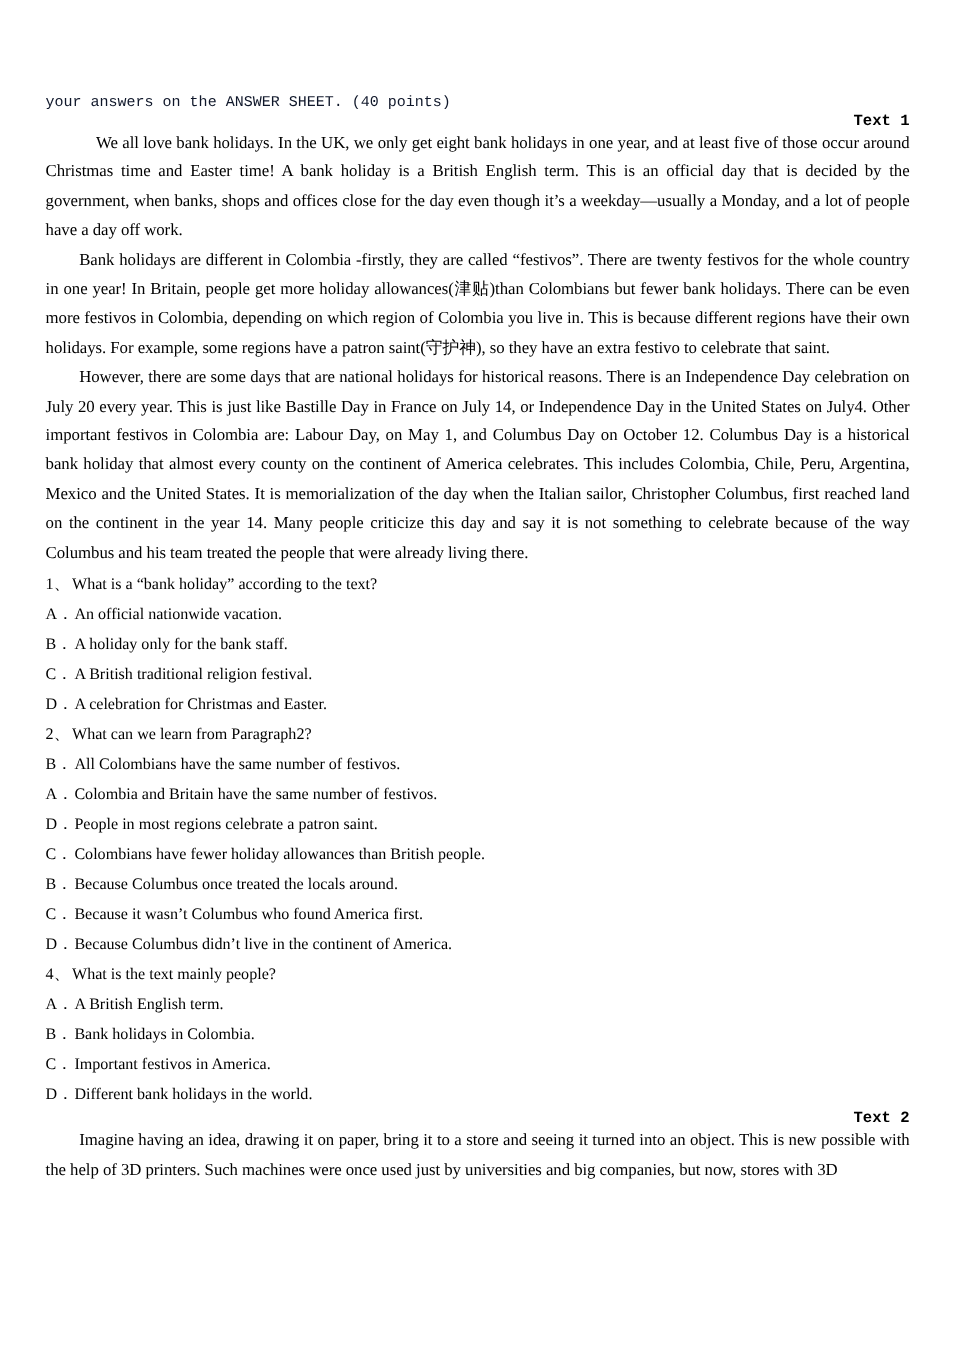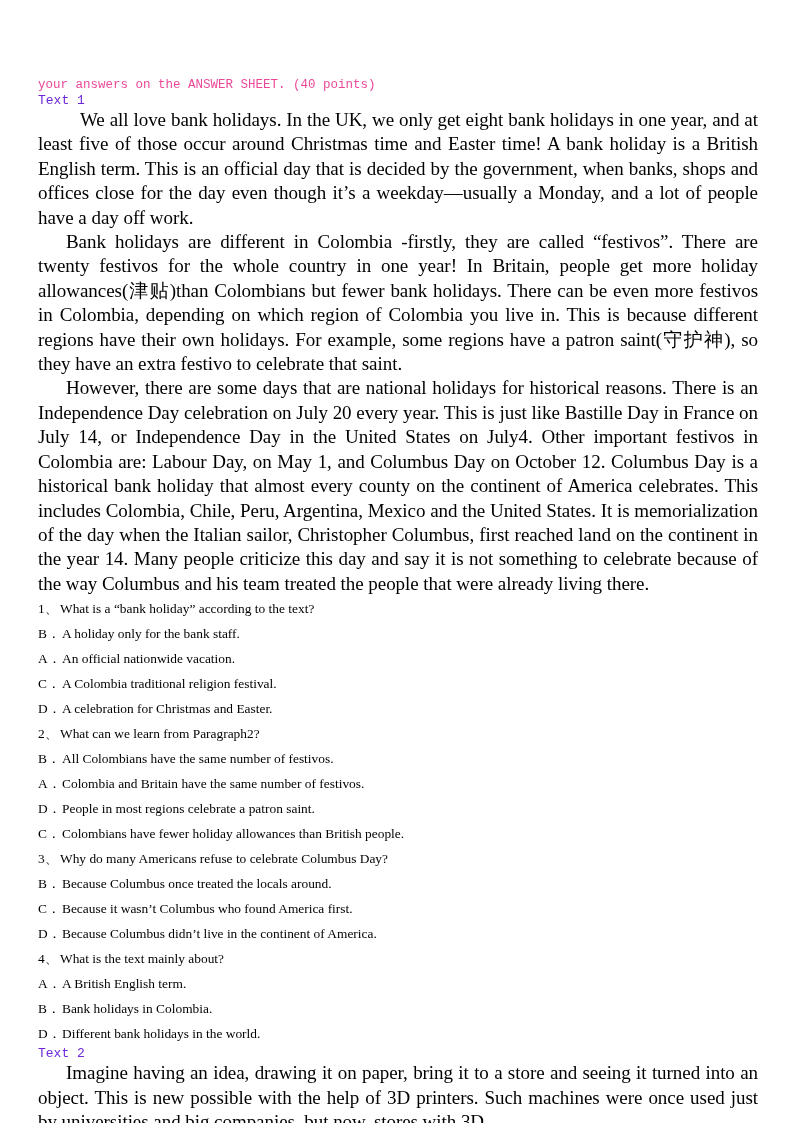--- a/index.html
+++ b/index.html
@@ -1,61 +1,61 @@
 <!DOCTYPE html>
 <html><head>
   <meta charset="utf-8">
   <style>
     html, body { margin: 0; padding: 0; background: #ffffff; }
     body { width: 794px; height: 1123px; position: relative; overflow: hidden; color: #000; }
     .page { position: absolute; left: 38px; top: 78px; width: 720px; }
-    .mono { font-family: "Liberation Mono", "DejaVu Sans Mono", monospace; font-size: 12.5px; color: #ec4899; line-height: 15px; }
-    .heading { font-family: "Liberation Mono", "DejaVu Sans Mono", monospace; font-size: 13px; font-weight: normal; text-align: left; line-height: 15px; color: #6d28d9; }
-    .para { font-family: "Liberation Serif", "DejaVu Serif", serif; font-size: 19px; line-height: 24.4px; margin: 0; text-indent: 28px; text-align: justify; letter-spacing: -0.05px; }
+    .mono { font-family: "Liberation Mono", "DejaVu Sans Mono", monospace; font-size: 12.5px; color: #0f172a; line-height: 15px; }
+    .heading { font-family: "Liberation Mono", "DejaVu Sans Mono", monospace; font-size: 13px; font-weight: bold; text-align: right; line-height: 15px; color: #000000; }
+    .para { font-family: "Liberation Serif", "DejaVu Serif", serif; font-size: 14px; line-height: 24.4px; margin: 0; text-indent: 28px; text-align: justify; letter-spacing: -0.05px; }
     .para.first { text-indent: 42px; }
     .q, .opt { font-family: Liberation Serif, serif; font-size: 13.4px; line-height: 25px; margin: 0; white-space: nowrap; }
     .opt .letter { display: inline-block; width: 24px; }
     .q .num { display: inline-block; width: 22px; }
   </style>
 </head>
 <body>
 
 <div class="page">
   <div class="mono">your answers on the ANSWER SHEET. (40 points)</div>
 
   <div class="heading">Text 1</div>
   <p class="para first">We all love bank holidays. In the UK, we only get eight bank holidays in one year, and at least five of those occur around Christmas time and Easter time! A bank holiday is a British English term. This is an official day that is decided by the government, when banks, shops and offices close for the day even though it’s a weekday—usually a Monday, and a lot of people have a day off work.</p>
   <p class="para">Bank holidays are different in Colombia -firstly, they are called “festivos”. There are twenty festivos for the whole country in one year! In Britain, people get more holiday allowances(津贴)than Colombians but fewer bank holidays. There can be even more festivos in Colombia, depending on which region of Colombia you live in. This is because different regions have their own holidays. For example, some regions have a patron saint(守护神), so they have an extra festivo to celebrate that saint.</p>
   <p class="para">However, there are some days that are national holidays for historical reasons. There is an Independence Day celebration on July 20 every year. This is just like Bastille Day in France on July 14, or Independence Day in the United States on July4. Other important festivos in Colombia are: Labour Day, on May 1, and Columbus Day on October 12. Columbus Day is a historical bank holiday that almost every county on the continent of America celebrates. This includes Colombia, Chile, Peru, Argentina, Mexico and the United States. It is memorialization of the day when the Italian sailor, Christopher Columbus, first reached land on the continent in the year 14. Many people criticize this day and say it is not something to celebrate because of the way Columbus and his team treated the people that were already living there.</p>
 
   <div>
     <p class="q"><span class="num">1、</span><span>What is a “bank holiday” according to the text?</span></p>
+    <p class="opt"><span class="letter">A．</span><span>An official nationwide vacation.</span></p>
     <p class="opt"><span class="letter">B．</span><span>A holiday only for the bank staff.</span></p>
-    <p class="opt"><span class="letter">A．</span><span>An official nationwide vacation.</span></p>
-    <p class="opt"><span class="letter">C．</span><span>A Colombia traditional religion festival.</span></p>
+    <p class="opt"><span class="letter">C．</span><span>A British traditional religion festival.</span></p>
     <p class="opt"><span class="letter">D．</span><span>A celebration for Christmas and Easter.</span></p>
   </div>
 
   <div>
     <p class="q"><span class="num">2、</span><span>What can we learn from Paragraph2?</span></p>
     <p class="opt"><span class="letter">B．</span><span>All Colombians have the same number of festivos.</span></p>
     <p class="opt"><span class="letter">A．</span><span>Colombia and Britain have the same number of festivos.</span></p>
     <p class="opt"><span class="letter">D．</span><span>People in most regions celebrate a patron saint.</span></p>
     <p class="opt"><span class="letter">C．</span><span>Colombians have fewer holiday allowances than British people.</span></p>
   </div>
 
   <div>
-    <p class="q"><span class="num">3、</span><span>Why do many Americans refuse to celebrate Columbus Day?</span></p>
     <p class="opt"><span class="letter">B．</span><span>Because Columbus once treated the locals around.</span></p>
     <p class="opt"><span class="letter">C．</span><span>Because it wasn’t Columbus who found America first.</span></p>
     <p class="opt"><span class="letter">D．</span><span>Because Columbus didn’t live in the continent of America.</span></p>
   </div>
 
   <div>
-    <p class="q"><span class="num">4、</span><span>What is the text mainly about?</span></p>
+    <p class="q"><span class="num">4、</span><span>What is the text mainly people?</span></p>
     <p class="opt"><span class="letter">A．</span><span>A British English term.</span></p>
     <p class="opt"><span class="letter">B．</span><span>Bank holidays in Colombia.</span></p>
+    <p class="opt"><span class="letter">C．</span><span>Important festivos in America.</span></p>
     <p class="opt"><span class="letter">D．</span><span>Different bank holidays in the world.</span></p>
   </div>
 
   <div class="heading">Text 2</div>
   <p class="para">Imagine having an idea, drawing it on paper, bring it to a store and seeing it turned into an object. This is new possible with the help of 3D printers. Such machines were once used just by universities and big companies, but now, stores with 3D</p>
 </div>
 
 </body></html>

